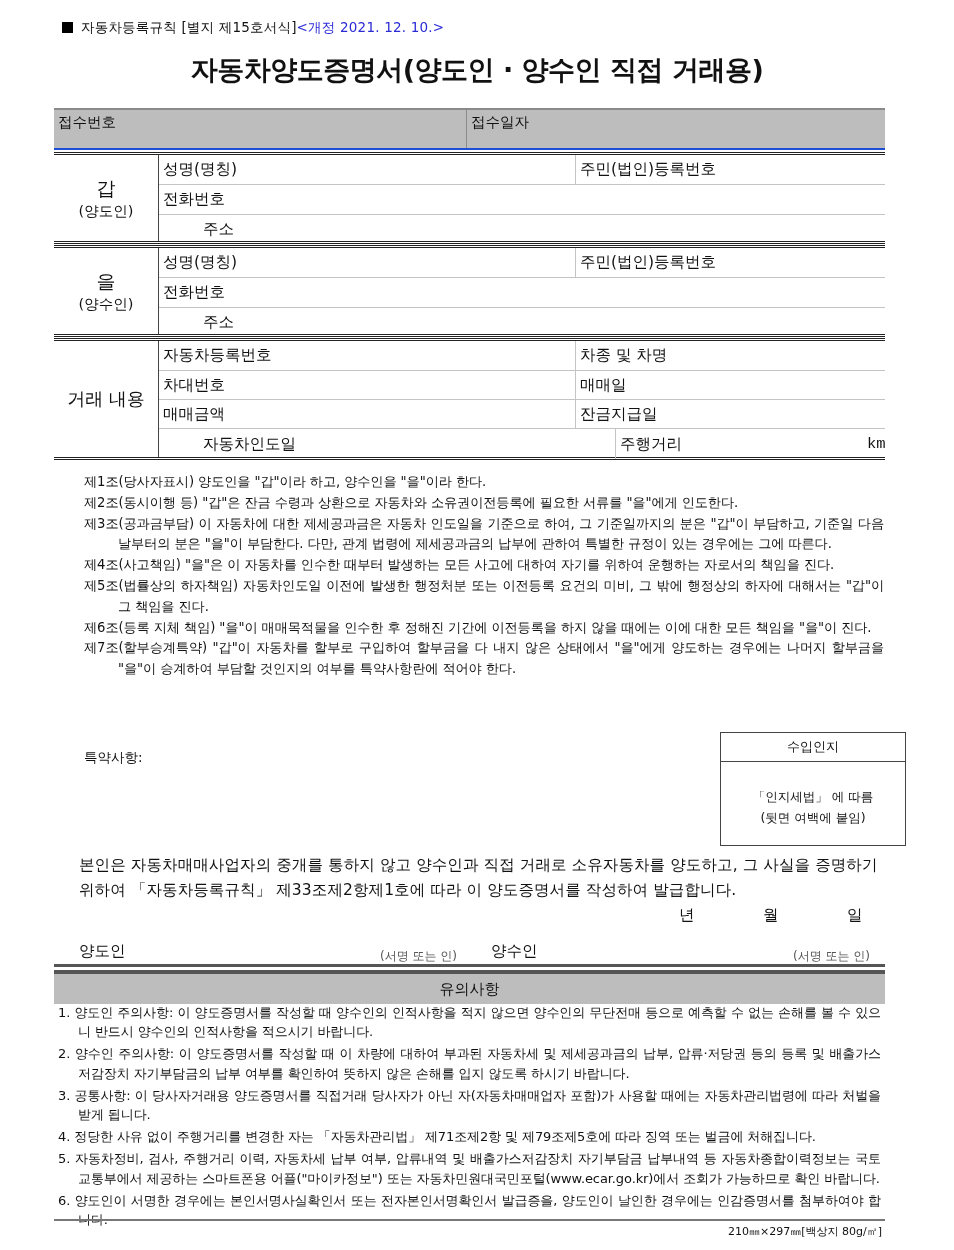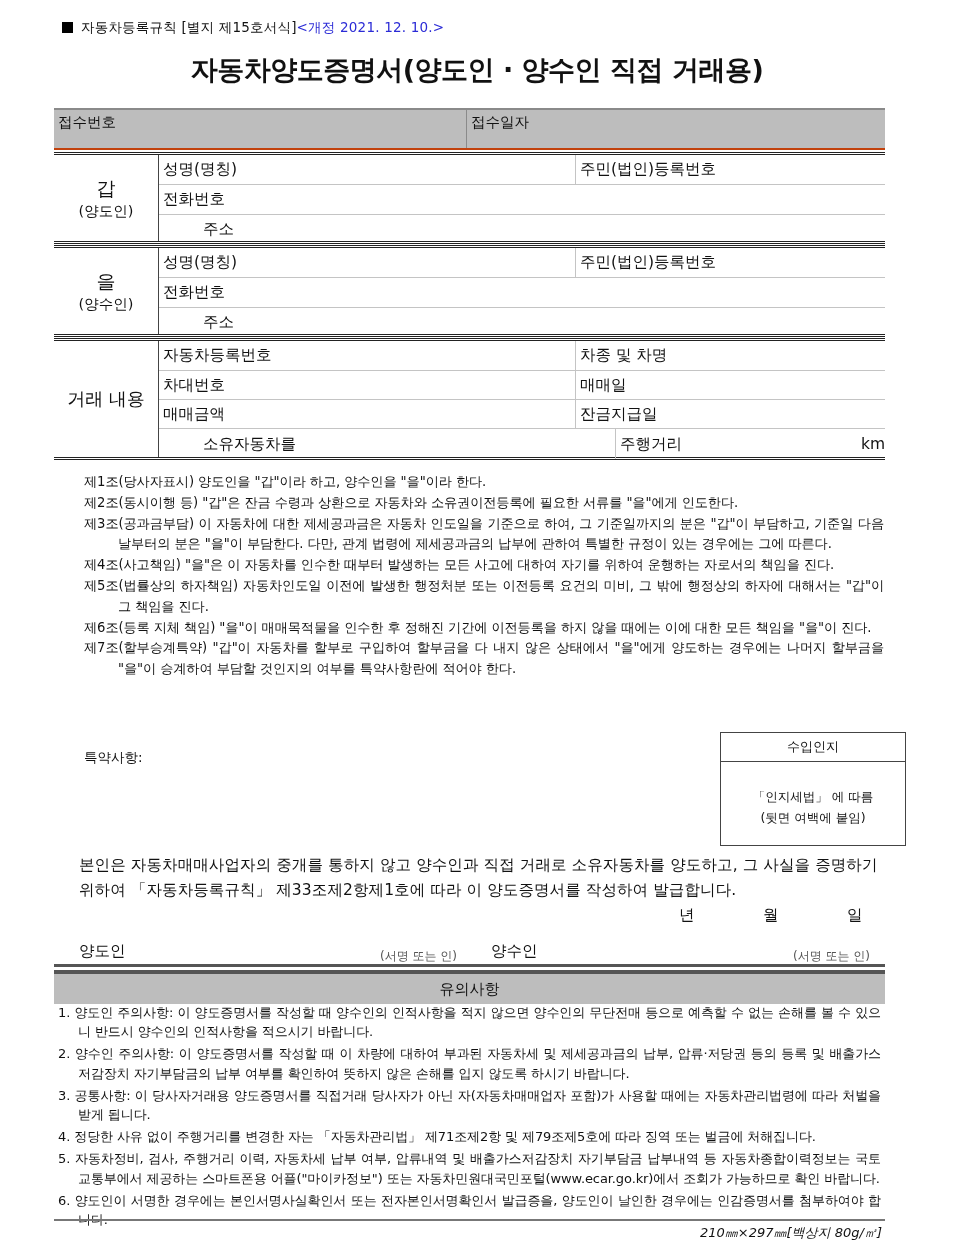--- a/index.html
+++ b/index.html
@@ -7,21 +7,21 @@
     width:954px; height:1250px; position:relative; overflow:hidden;
     font-family:"DejaVu Sans","Liberation Sans",sans-serif; color:#111;
   }
   .abs { position:absolute; }
   .header-line { left:62px; top:19px; font-size:13.5px; letter-spacing:0.2px; white-space:nowrap; }
   .header-line .sq { display:inline-block; width:11px; height:11px; background:#000; margin-right:8px; vertical-align:-1px; }
   .header-line .rev { color:#2b2bd6; }
   .title { left:0; width:954px; top:52px; text-align:center; font-size:27px; font-weight:bold; letter-spacing:-0.5px; }
 
   
-  .receipt { left:54px; top:108px; width:831px; height:38px; background:#bdbdbd; border-top:2px solid #8a8a8a; border-bottom:2px solid #c2410c; }
+  .receipt { left:54px; top:108px; width:831px; height:38px; background:#bdbdbd; border-top:2px solid #8a8a8a; border-bottom:2px solid #1d4ed8; }
   .receipt .cell { position:absolute; top:0; height:38px; font-size:14.5px; padding:3px 4px; box-sizing:border-box; }
   .receipt .c1 { left:0; width:413px; border-right:1px solid #8a8a8a; }
   .receipt .c2 { left:413px; width:418px; }
 
   
   .tbl { left:54px; width:831px; border-top:3px double #222; border-bottom:3px double #222; box-sizing:border-box; }
   .tbl .lab { position:absolute; left:0; width:104px; top:0; bottom:0; border-right:1px solid #444; display:flex; flex-direction:column; align-items:center; justify-content:center; }
   .tbl .lab .big { font-size:19px; }
   .tbl .lab .small { font-size:14.5px; }
   .tbl .row { position:absolute; left:105px; right:0; border-bottom:1px solid #c4c4c4; font-size:15.5px; box-sizing:border-box; }
@@ -42,21 +42,21 @@
   .sig-lab { top:941px; font-size:15.5px; }
   .sig-note { top:948px; font-size:12px; color:#555; }
 
   .notice-bar { left:54px; top:970px; width:831px; height:30px; background:#bdbdbd; border-top:4px solid #555; box-sizing:content-box; }
   .notice-bar::before { content:""; position:absolute; left:0; right:0; top:-10px; height:3px; background:#555; }
   .notice-bar .t { text-align:center; line-height:30px; font-size:15px; }
   .notices { left:58px; top:1003px; width:823px; font-size:13px; line-height:19.2px; }
   .notices p { margin:0; padding-left:20px; text-indent:-20px; text-align:justify; letter-spacing:-0.1px; }
   .notices p + p { margin-top:3px; }
   .foot-line { left:54px; top:1219px; width:831px; height:2px; background:#777; }
-  .foot { right:72px; top:1224px; font-size:13px;font-style:italic; }
+  .foot { right:72px; top:1224px; font-size:11px; }
 </style>
 </head>
 <body>
 
 <div class="abs header-line">
   <span class="sq"></span><span>자동차등록규칙 [별지 제15호서식]</span><span class="rev">&lt;개정 2021. 12. 10.&gt;</span>
 </div>
 
 <div class="abs title">자동차양도증명서(양도인 · 양수인 직접 거래용)</div>
 
@@ -138,25 +138,25 @@
   <div class="row" style="top:59px;height:29px;">
     <div class="f">
         <span>매매금액</span>
       </div>
     <div class="f f2">
         <span>잔금지급일</span>
       </div>
   </div>
   <div class="row" style="top:88px;height:30px;">
     <div class="f">
-        <span>소유자동차를</span>
+        <span>자동차인도일</span>
       </div>
     <div class="f f2" style="right:0;">
         <span>주행거리</span>
-        <span style="position:absolute;left:245px;">km</span>
+        <span style="position:absolute;left:251px;font-family:Liberation Mono, monospace;">km</span>
       </div>
   </div>
 </div>
 
 <div class="abs clauses">
   <p>제1조(당사자표시) 양도인을 "갑"이라 하고, 양수인을 "을"이라 한다.</p>
   <p>제2조(동시이행 등) "갑"은 잔금 수령과 상환으로 자동차와 소유권이전등록에 필요한 서류를 "을"에게 인도한다.</p>
   <p>제3조(공과금부담) 이 자동차에 대한 제세공과금은 자동차 인도일을 기준으로 하여, 그 기준일까지의 분은 "갑"이 부담하고, 기준일 다음 날부터의 분은 "을"이 부담한다. 다만, 관계 법령에 제세공과금의 납부에 관하여 특별한 규정이 있는 경우에는 그에 따른다.</p>
   <p>제4조(사고책임) "을"은 이 자동차를 인수한 때부터 발생하는 모든 사고에 대하여 자기를 위하여 운행하는 자로서의 책임을 진다.</p>
   <p>제5조(법률상의 하자책임) 자동차인도일 이전에 발생한 행정처분 또는 이전등록 요건의 미비, 그 밖에 행정상의 하자에 대해서는 "갑"이 그 책임을 진다.</p>

